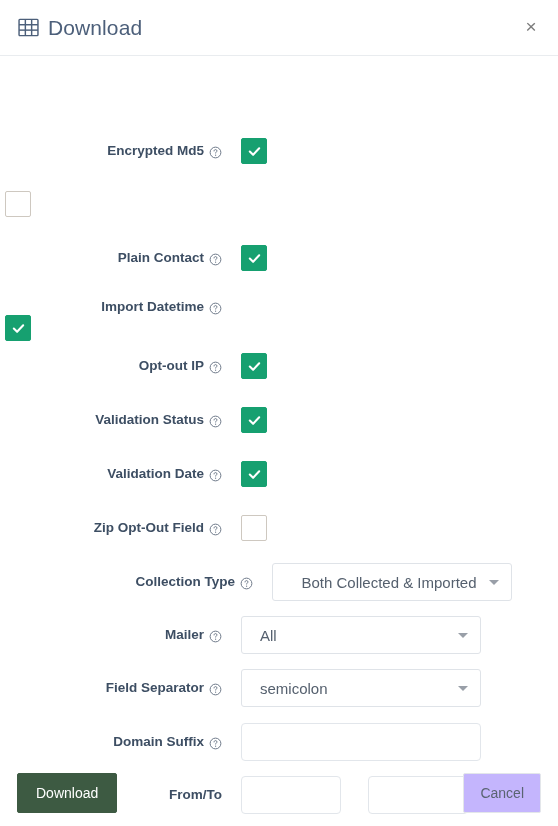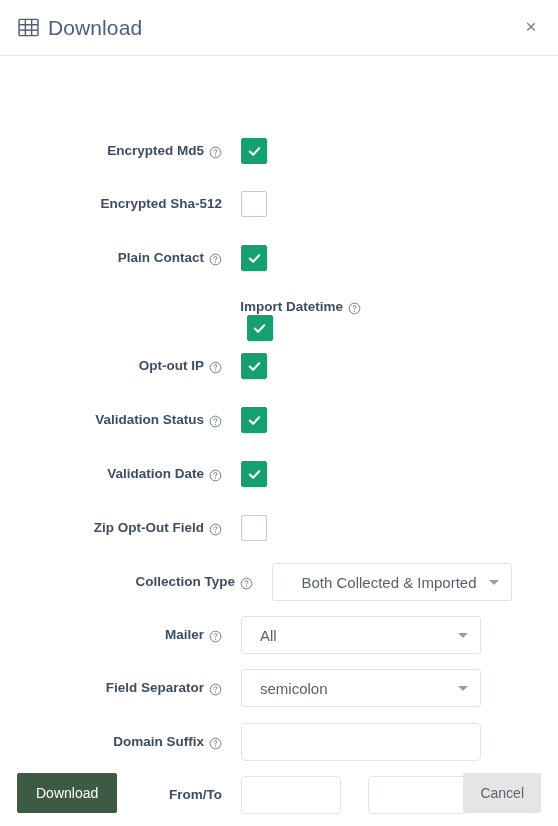--- a/index.html
+++ b/index.html
@@ -67,21 +67,20 @@
     position: relative;
     padding: 0;
     height: 704px;
   }
 
   .form-row {
     position: absolute;
     left: 0;
     width: 514px;
     display: flex;
-    align-items: center;
   }
   .form-label {
     width: 236px;
     padding-right: 14px;
     text-align: right;
     font-size: 13.5px;
     font-weight: bold;
     color: #3d4e63;
     line-height: 1.2;
     display: flex;
@@ -207,21 +206,21 @@
     line-height: 1;
   }
   .btn-download {
     background: #3d5a42;
     color: #ffffff;
     border: 1px solid #3d5a42;
     padding: 12px 18px;
     font-weight: normal;
   }
   .btn-cancel {
-    background: #e5e5e5;
+    background: #c4b5fd;
     color: #5a6472;
     border: 1px solid #e3e6ea;
     padding: 12px 16px;
   }
 </style>
 </head>
 <body>
 
 <div class="modal-header">
   <div class="title-wrap">
@@ -252,23 +251,20 @@
         </div>
         <div class="field-area">
           <div class="checkbox on">
             <svg class="tick" viewBox="0 0 16 16" fill="none" stroke="currentColor" stroke-width="2.2" stroke-linecap="round" stroke-linejoin="round">
               <polyline points="3,8 6.5,11.5 13,4.6"></polyline>
             </svg>
           </div>
         </div>
       </div>
       <div class="form-row" style="top: 135px;">
-        <div class="form-label">
-          <span>Encrypted Sha-512</span>
-        </div>
         <div class="field-area">
           <div class="checkbox off"></div>
         </div>
       </div>
       <div class="form-row" style="top: 189px;">
         <div class="form-label">
           <span>Plain Contact</span>
           <span class="help-icon"><svg viewBox="0 0 16 16" fill="none" stroke="currentColor" stroke-width="1.2">
               <circle cx="8" cy="8" r="6.6"></circle>
               <path d="M6.2 6.1c0-1 0.8-1.7 1.8-1.7s1.8 0.7 1.8 1.6c0 1.3-1.7 1.4-1.7 2.7" stroke-linecap="round"></path>

